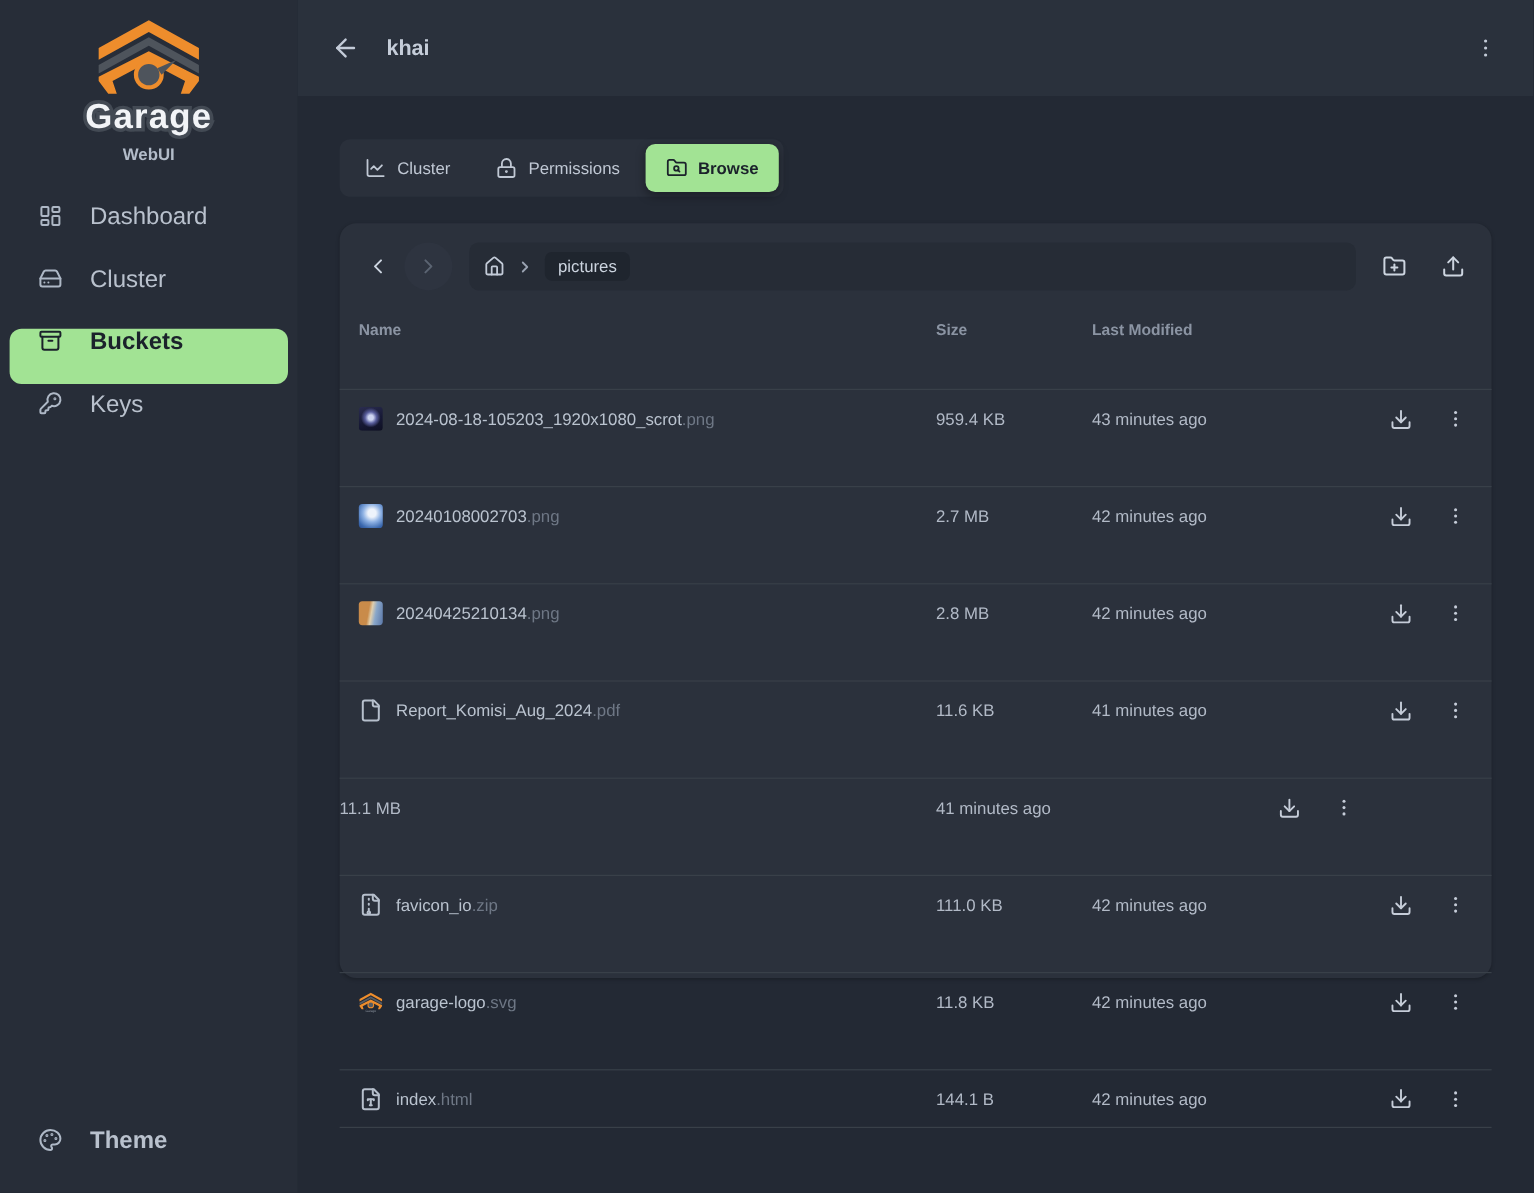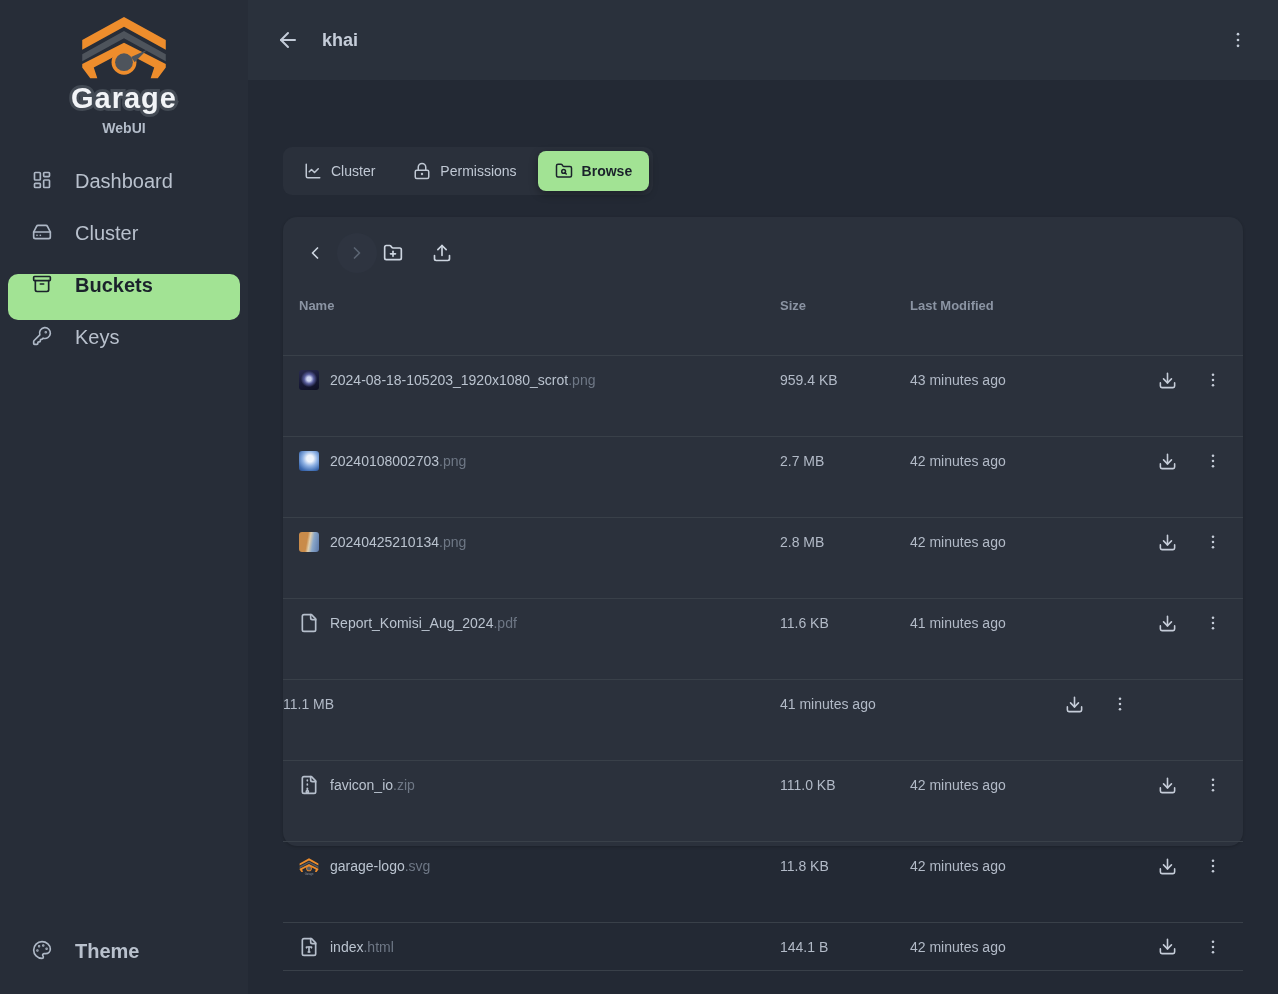--- a/index.html
+++ b/index.html
@@ -34,21 +34,21 @@
   .logo-sub{font-size:14px;font-weight:bold;color:#b3bcc9;margin-top:5px;}
   .nav{margin-top:34px;padding:0 8px;}
   .nav-item{height:46px;margin-bottom:6px;display:flex;align-items:flex-start;gap:23px;padding:0 24px;border-radius:10px;color:#b9c1cd;font-size:20px;cursor:pointer;}
   .nav-item .nicon{width:20px;height:20px;color:#aeb8c6;}
   .nav-item.active{background:var(--green);color:var(--green-text);font-weight:600;}
   .nav-item.active .nicon{color:var(--green-text);}
   .sidebar-footer{margin-top:auto;padding:0 8px 14px;}
   .sidebar-footer .nav-item{height:40px;margin-bottom:0;font-weight:bold;}
 
   
-  .main{flex:1;display:flex;flex-direction:column;min-width:0;gap:31px;}
+  .main{flex:1;display:flex;flex-direction:column;min-width:0;}
   .topbar{height:80px;background:var(--header-bg);display:flex;align-items:center;padding:0 24px;flex-shrink:0;}
   .back-btn{width:32px;height:32px;display:flex;align-items:center;justify-content:center;color:var(--icon);cursor:pointer;}
   .page-title{margin-left:18px;font-size:18px;font-weight:600;color:#c5cdd9;}
   .topbar-menu{margin-left:auto;width:32px;height:32px;display:flex;align-items:center;justify-content:center;color:var(--icon);cursor:pointer;}
 
   .content{flex:1;padding:36px 35px 0;}
   .tabs{display:inline-flex;align-items:center;background:#2a303b;border-radius:9px;padding:4px;height:48px;gap:4px;}
   .tab{display:flex;align-items:center;gap:9px;padding:0 17px;height:40px;border-radius:8px;color:#c0c8d4;font-size:14px;cursor:pointer;}
   .tab .ticon{width:18px;height:18px;}
   .tab.active{background:var(--green);color:var(--green-text);font-weight:600;box-shadow:0 3px 8px rgba(0,0,0,.35);text-align:right;}
@@ -200,20 +200,30 @@
         <button class="ghost-btn">
           <svg width="20" height="20" viewBox="0 0 24 24" fill="none" stroke="currentColor" stroke-width="2" stroke-linecap="round" stroke-linejoin="round">
               <path d="m15 18-6-6 6-6"></path>
             </svg>
         </button>
         <button class="circle-btn">
           <svg width="20" height="20" viewBox="0 0 24 24" fill="none" stroke="currentColor" stroke-width="2" stroke-linecap="round" stroke-linejoin="round">
               <path d="m9 18 6-6-6-6"></path>
             </svg>
         </button>
+        <div class="path-box">
+          <svg class="home" width="18" height="18" viewBox="0 0 24 24" fill="none" stroke="currentColor" stroke-width="2" stroke-linecap="round" stroke-linejoin="round">
+              <path d="M15 21v-8a1 1 0 0 0-1-1h-4a1 1 0 0 0-1 1v8"></path>
+              <path d="M3 10a2 2 0 0 1 .709-1.528l7-5.999a2 2 0 0 1 2.582 0l7 5.999A2 2 0 0 1 21 10v9a2 2 0 0 1-2 2H5a2 2 0 0 1-2-2z"></path>
+            </svg>
+          <svg class="sep" width="15" height="15" viewBox="0 0 24 24" fill="none" stroke="currentColor" stroke-width="2.4" stroke-linecap="round" stroke-linejoin="round">
+              <path d="m9 18 6-6-6-6"></path>
+            </svg>
+          <span class="path-chip">pictures</span>
+        </div>
         <div class="tool-group">
           <button class="ghost-btn">
             <svg width="20" height="20" viewBox="0 0 24 24" fill="none" stroke="currentColor" stroke-width="2" stroke-linecap="round" stroke-linejoin="round">
                 <path d="M12 10v6"></path>
                 <path d="M9 13h6"></path>
                 <path d="M20 20a2 2 0 0 0 2-2V8a2 2 0 0 0-2-2h-7.9a2 2 0 0 1-1.69-.9L9.6 3.9A2 2 0 0 0 7.93 3H4a2 2 0 0 0-2 2v13a2 2 0 0 0 2 2Z"></path>
               </svg>
           </button>
           <button class="ghost-btn">
             <svg width="20" height="20" viewBox="0 0 24 24" fill="none" stroke="currentColor" stroke-width="2" stroke-linecap="round" stroke-linejoin="round">

